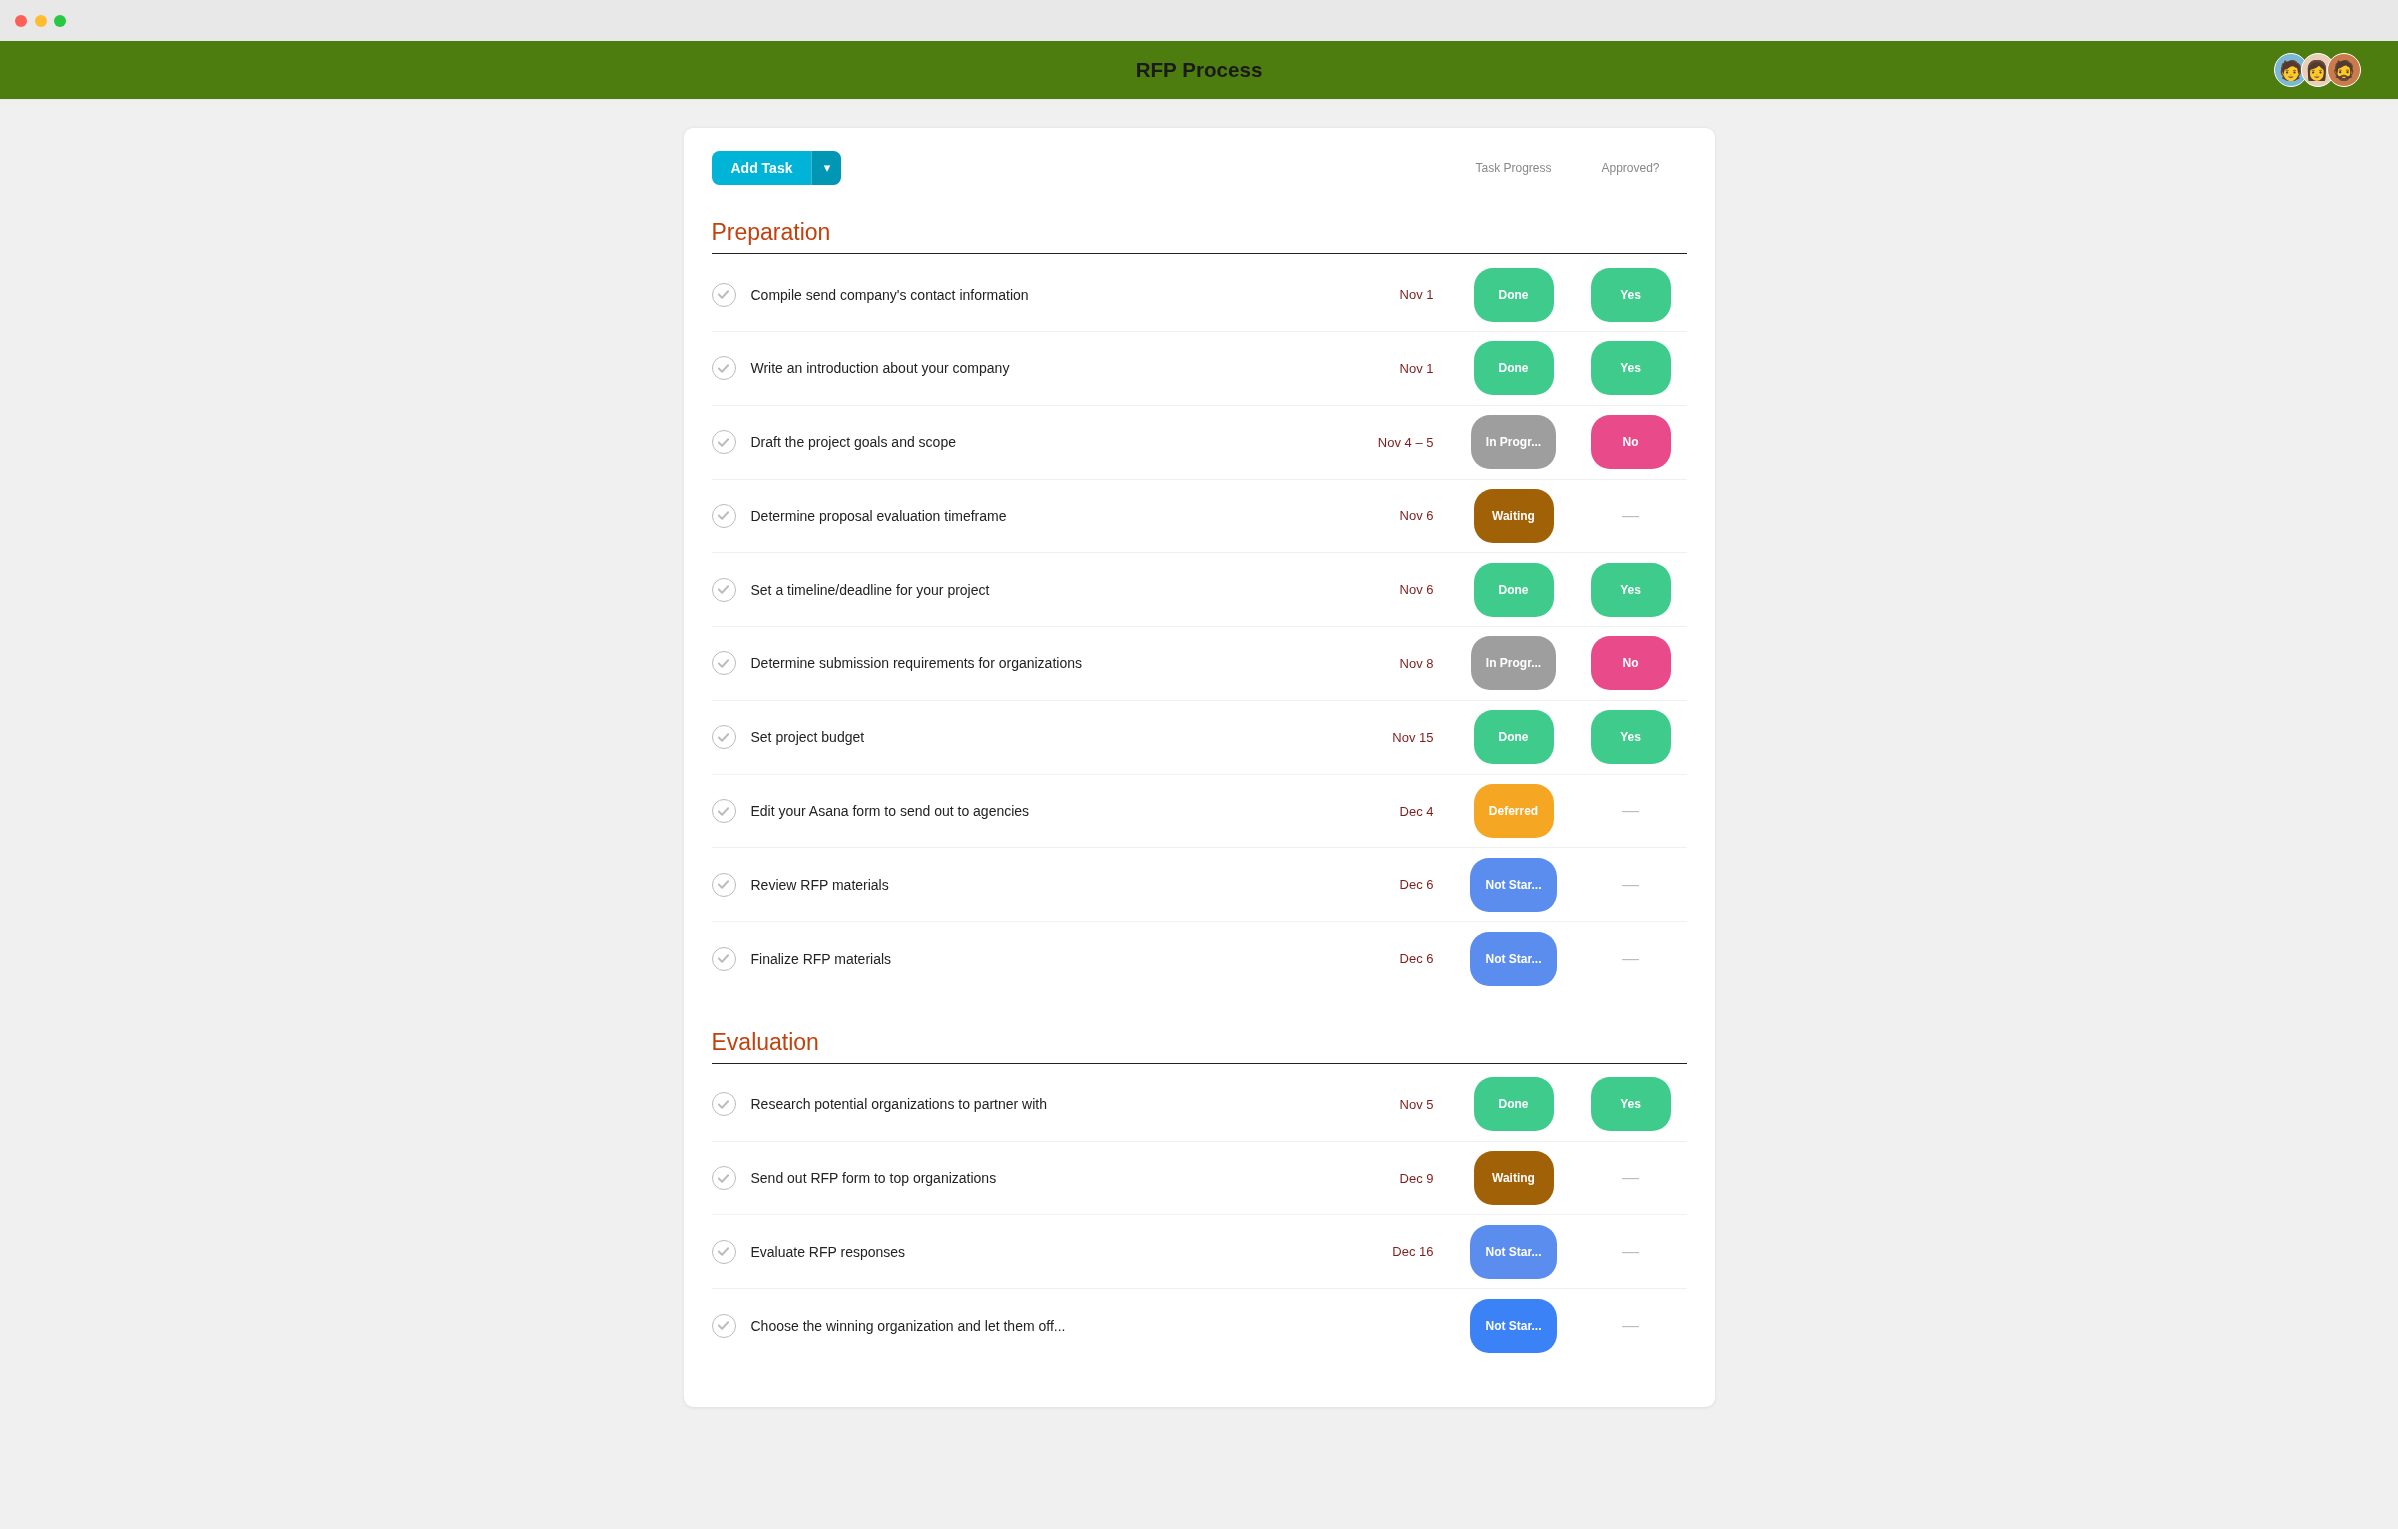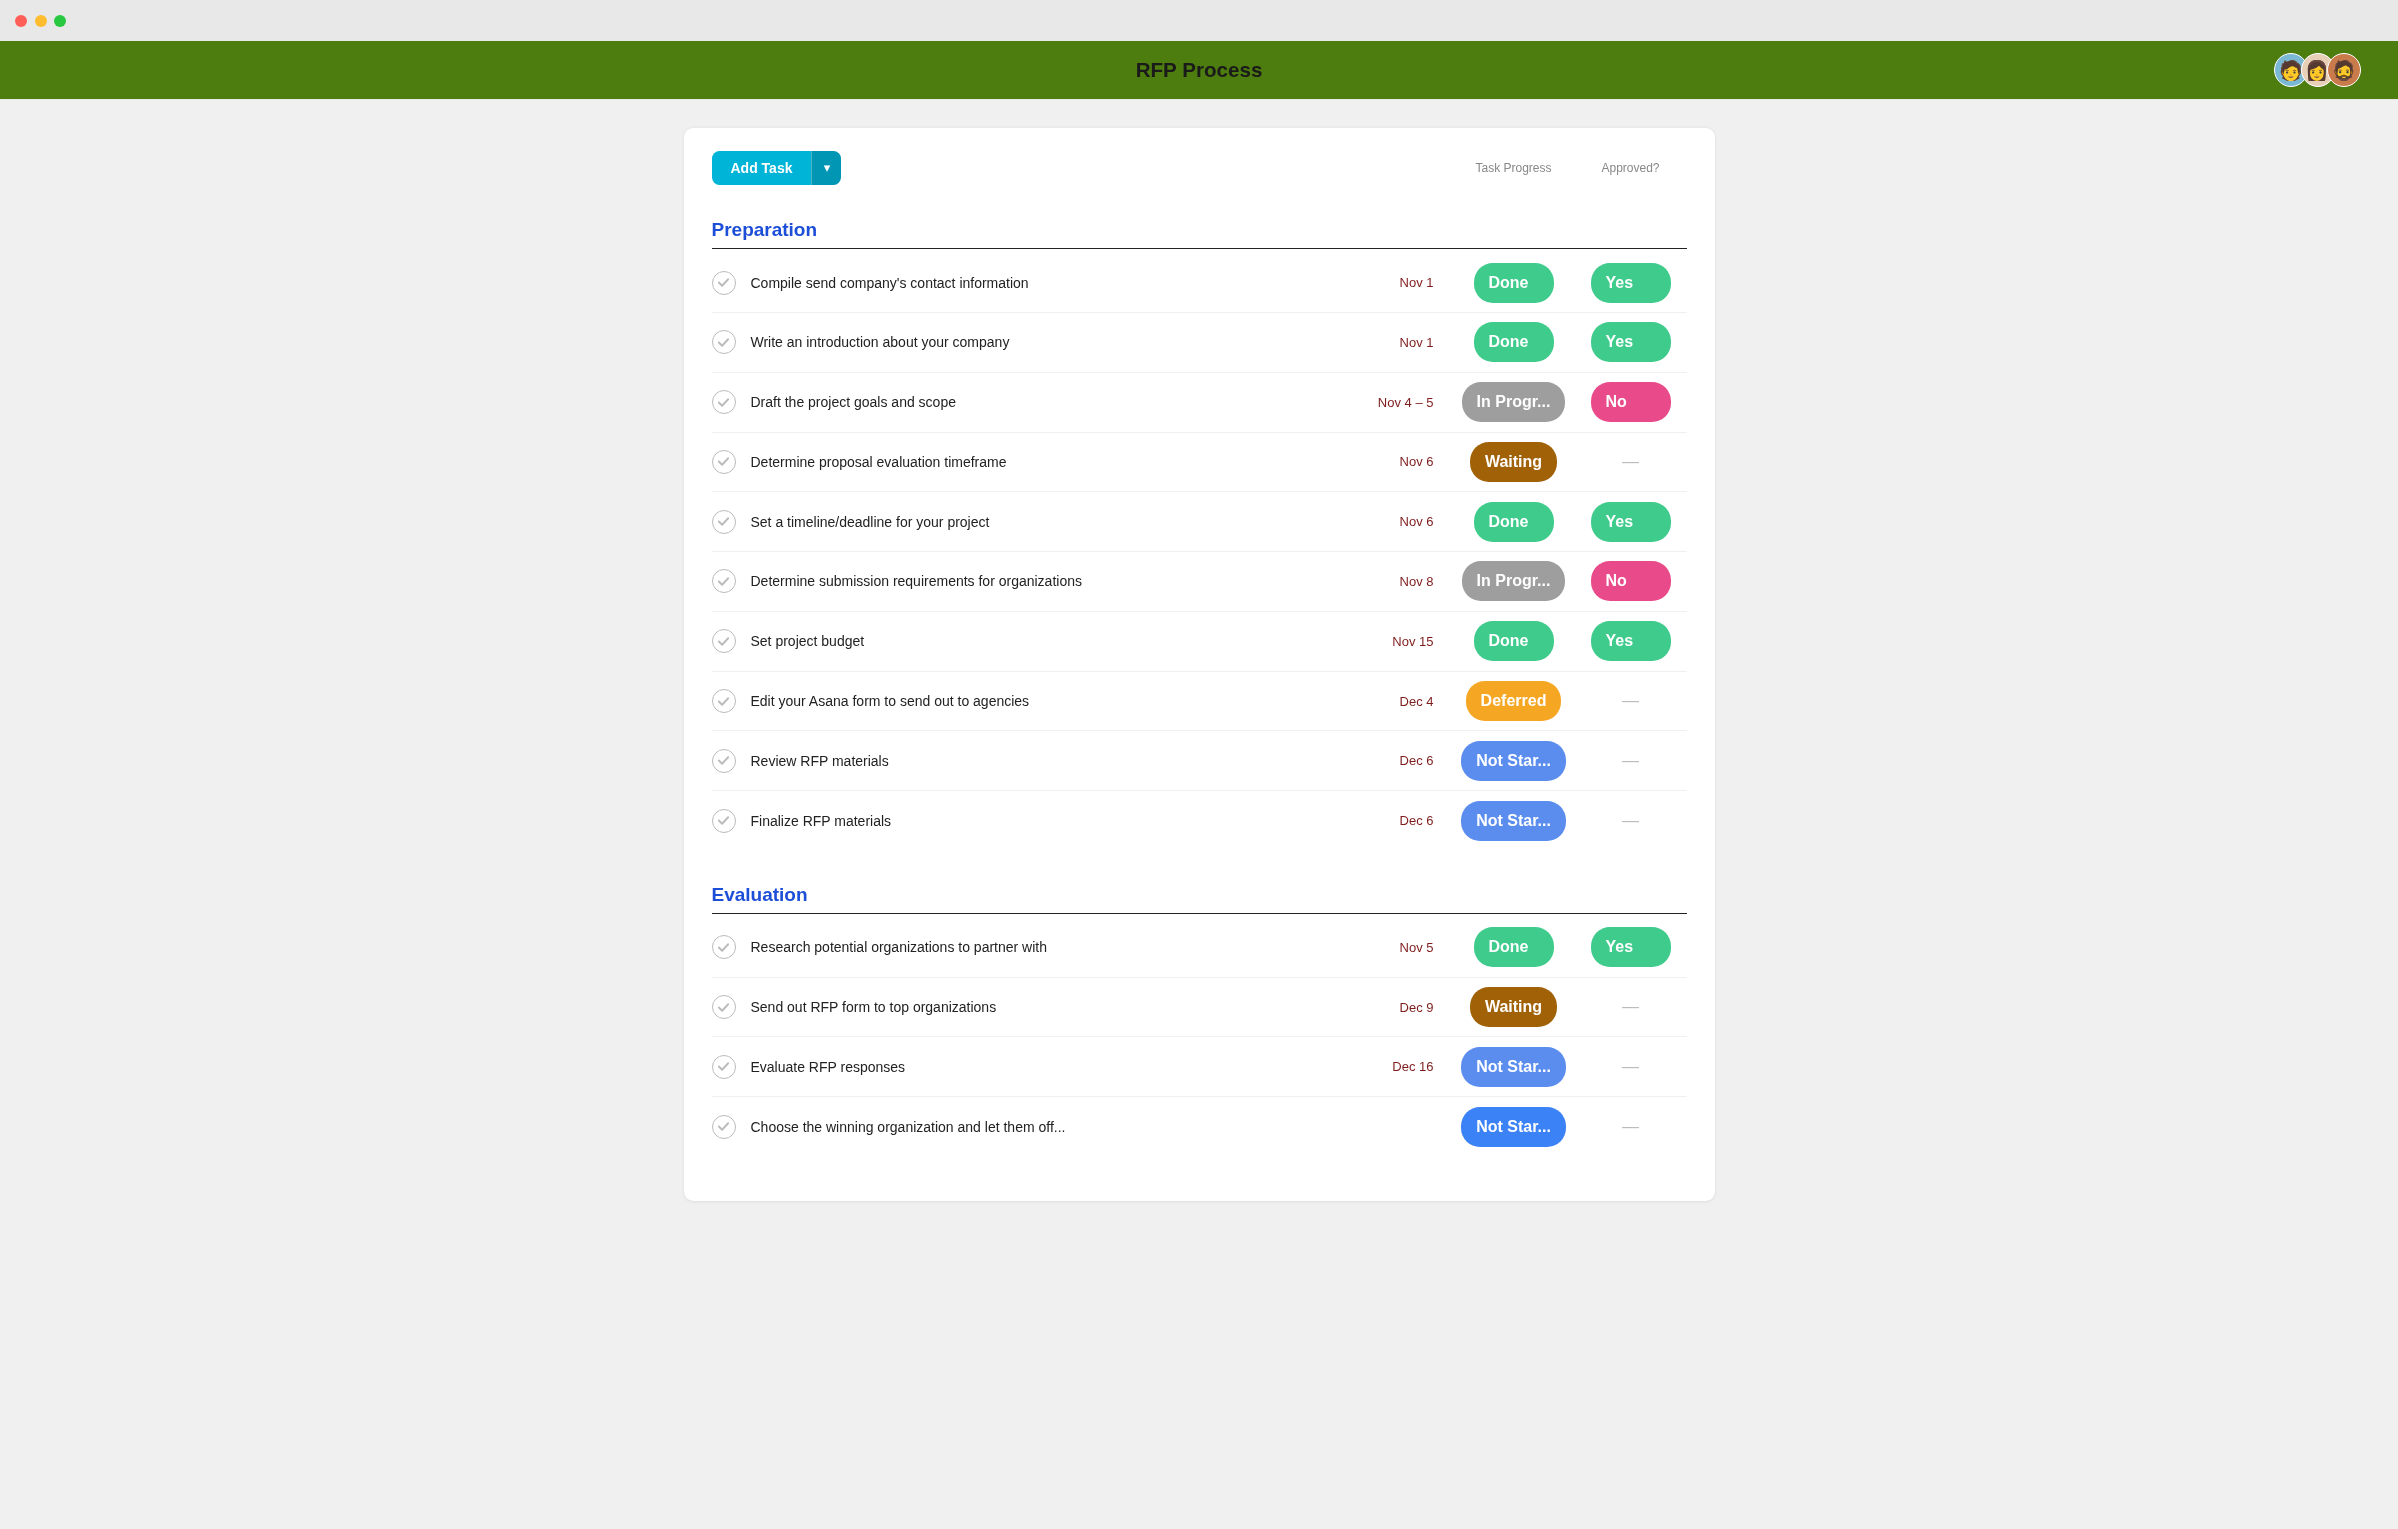--- a/index.html
+++ b/index.html
@@ -133,23 +133,23 @@
     }
 
     .col-header-progress { width: 122px; text-align: center; }
     .col-header-approved { width: 112px; text-align: center; }
 
     .section {
       margin-bottom: 22.5px;
     }
 
     .section-title {
-      font-size: 19px;
-      font-weight: 700;
-      color: #1d4ed8;
+      font-size: 23px;
+      font-weight: 400;
+      color: #c2410c;
       padding: 11.2px 0 7.5px 0;
       border-bottom: 1.9px solid #222;
       margin-bottom: 3.7px;
     }
 
     .task-row {
       display: flex;
       align-items: center;
       padding: 9.4px 0;
       border-bottom: 0.9px solid #f0f0f0;
@@ -193,26 +193,27 @@
       justify-content: center;
     }
 
     .task-approved {
       width: 112px;
       display: flex;
       justify-content: center;
     }
 
     .badge {
-      padding: 11px 15px;
+      padding: 20px 15px;
       border-radius: 19px;
-      font-size: 16px;
+      font-size: 12px;
       font-weight: 600;
       color: #fff;
       min-width: 80px;
+      text-align: center;
     }
 
     .badge-done { background: #3ecb8c; }
     .badge-in-progress { background: #9e9e9e; }
     .badge-waiting { background: #a16207; }
     .badge-deferred { background: #f5a623; }
     .badge-not-started { background: #5b8def; }
     .badge-not-started-blue { background: #3b82f6; }
 
     .badge-yes { background: #3ecb8c; }

